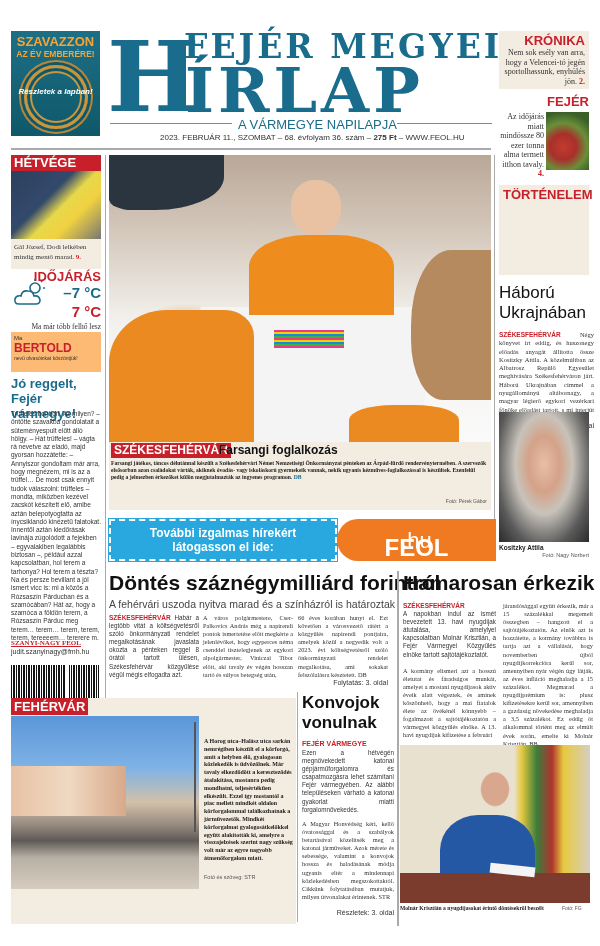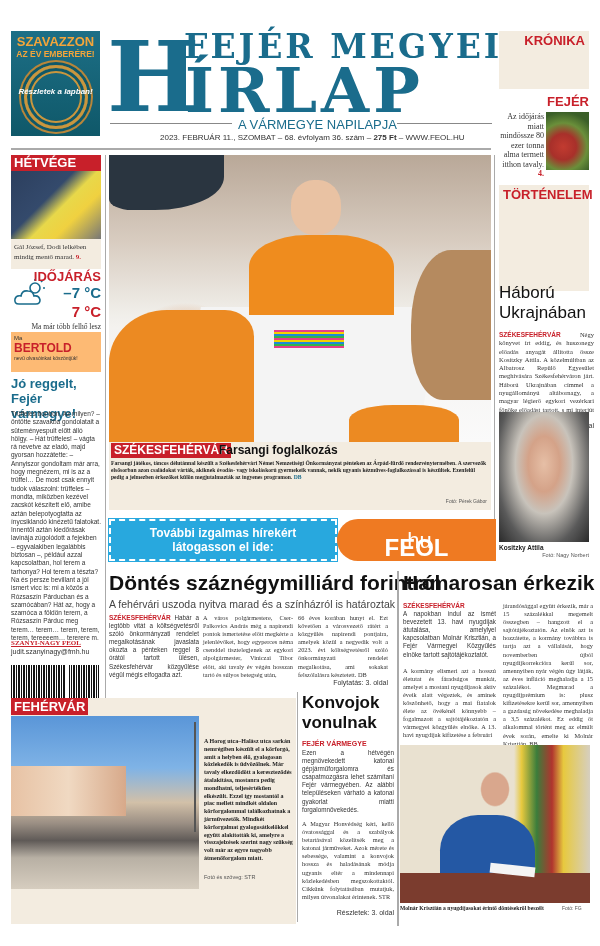--- a/index.html
+++ b/index.html
@@ -21,21 +21,21 @@
 #mast-date b{font-weight:bold}
 #rule-top{left:11px;top:148px;width:480px;height:2px;background:#aaa}
 
 #kronika{left:499px;top:31px;width:90px;height:58px;background:#f3ece0;padding:3px 4px;text-align:right}
 .kicker-red{color:#c8202a;font-weight:bold;font-family:"Liberation Sans",sans-serif;font-size:13px;line-height:14px}
 .small-serif{font-size:8px;line-height:9.5px;font-family:"Liberation Serif",serif;color:#333}
 .pg{color:#c8202a;font-weight:bold}
 #korkep{left:499px;top:95px;width:90px;height:90px;text-align:right}
 #korkep .img{position:absolute;left:47px;top:17px;width:43px;height:58px;background:radial-gradient(circle at 40% 60%,#c23b30 0,#a8302a 30%,#6a8f3a 55%,#3b5f28 80%)}
 #korkep .txt{position:absolute;left:0;top:17px;width:45px;text-align:right}
-#tort{left:499px;top:185px;width:90px;height:106px;background:#f3ece0;padding:3px 4px;text-align:right}
+#tort{left:499px;top:185px;width:90px;height:90px;background:#f3ece0;padding:3px 4px;text-align:right}
 #haboru{left:499px;top:283px;width:95px}
 #haboru h2{font-family:"Liberation Sans",sans-serif;font-weight:normal;font-size:17px;line-height:20px;color:#111}
 #haboru .body{margin-top:8px;font-size:6.5px;line-height:8.3px;text-align:justify;color:#333}
 .place{font-family:"Liberation Sans",sans-serif;color:#c8202a;font-size:6.5px;font-weight:bold;text-transform:uppercase}
 #kositzky-photo{left:499px;top:412px;width:90px;height:130px;background:radial-gradient(ellipse at 50% 40%,#e6bfa6 0,#d4a288 25%,#c8c3bb 45%,#5a5a5a 75%,#2a2a2a 100%)}
 #kositzky-cap{left:499px;top:544px;width:90px;font-size:6.5px;font-weight:bold;font-family:"Liberation Sans",sans-serif}
 #kositzky-credit{left:499px;top:552px;width:90px;text-align:right;font-size:5.5px;color:#555;font-family:"Liberation Sans",sans-serif}
 
 .kicker-box{background:#c8202a;color:#fff;font-weight:bold;font-family:"Liberation Sans",sans-serif;padding:0 3px}
 #hetvege{left:11px;top:155px;width:90px;height:114px;background:#f3ece0}
@@ -138,20 +138,21 @@
 <div id="mast-small" class="abs">FEJÉR MEGYEI</div>
 <div id="mast-big" class="abs">ÍRLAP</div>
 <div id="mast-line1" class="abs"></div>
 <div id="mast-sub" class="abs">A VÁRMEGYE NAPILAPJA</div>
 <div id="mast-line2" class="abs"></div>
 <div id="mast-date" class="abs"><span>2023. FEBRUÁR 11., SZOMBAT – 68. évfolyam 36. szám – </span><b>275 Ft</b><span> – WWW.FEOL.HU</span></div>
 <div id="rule-top" class="abs"></div>
 
 <div id="kronika" class="abs">
   <div class="kicker-red">KRÓNIKA</div>
+  <div class="small-serif"><span>Nem sok esély van arra, hogy a Velencei-tó jegén sportolhassunk, enyhülés jön.</span> <span class="pg">2.</span></div>
 </div>
 <div id="korkep" class="abs">
   <div class="kicker-red">FEJÉR</div>
   <div class="txt small-serif"><span>Az időjárás miatt mindössze 80 ezer tonna alma termett itthon tavaly.</span> <span class="pg">4.</span></div>
   <div class="img"></div>
 </div>
 <div id="tort" class="abs">
   <div class="kicker-red">TÖRTÉNELEM</div>
 </div>
 <div id="haboru" class="abs">

